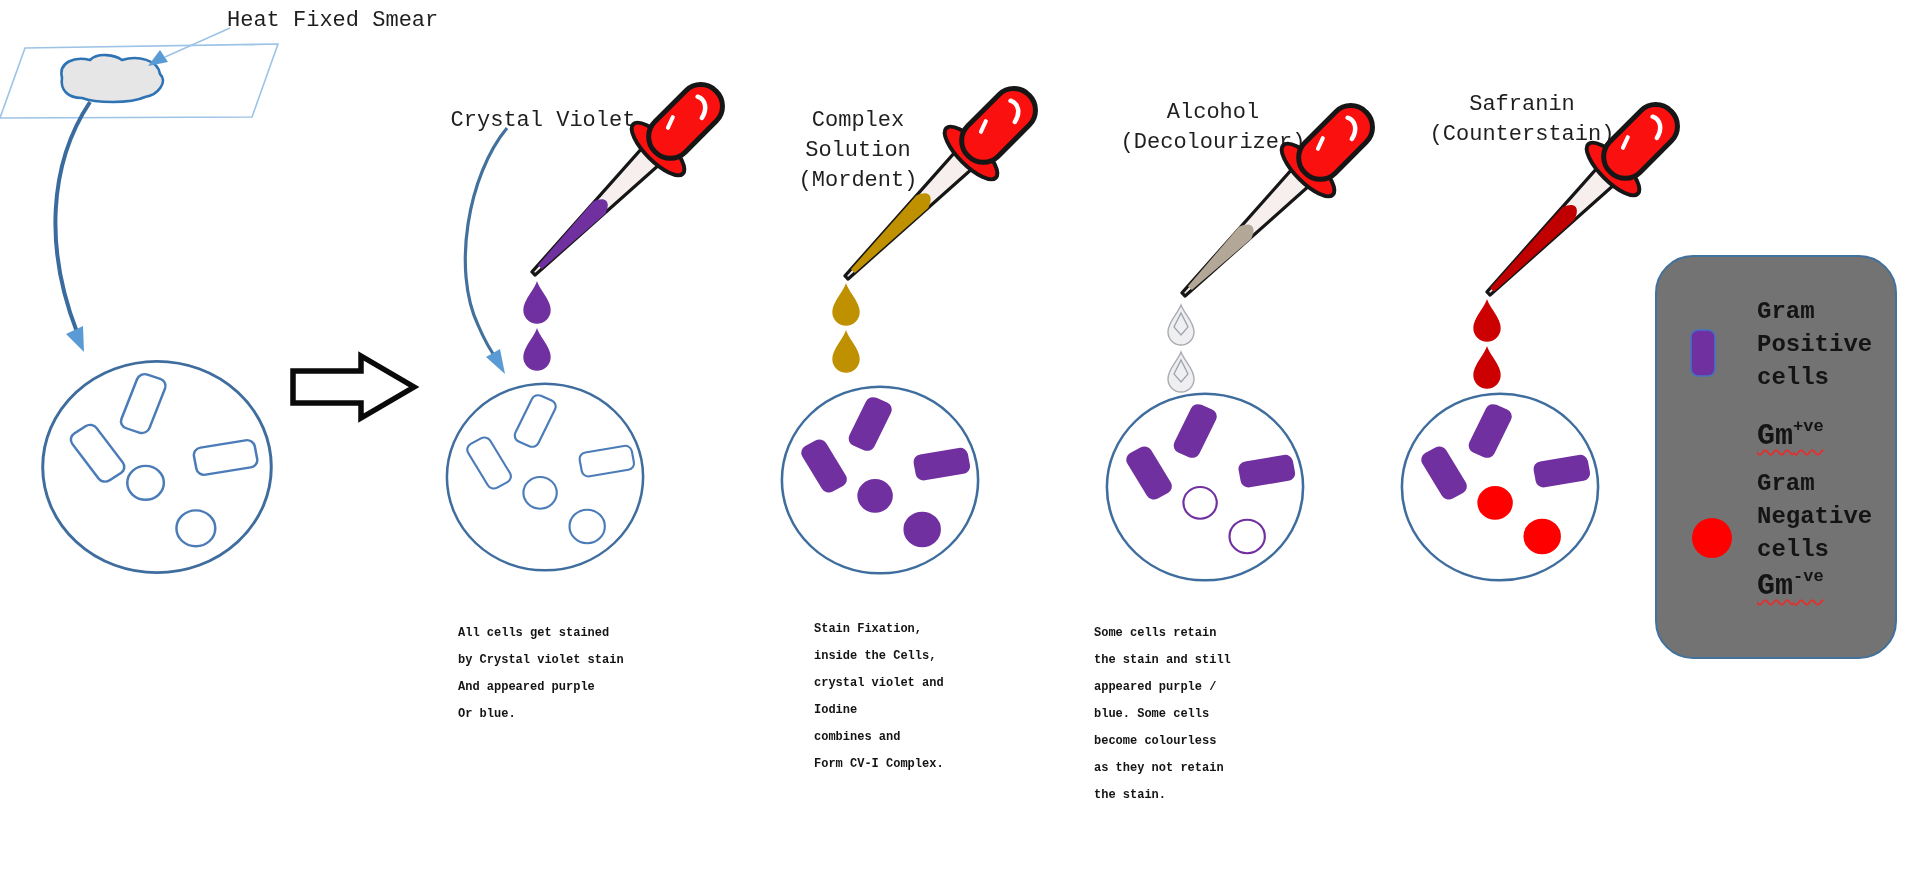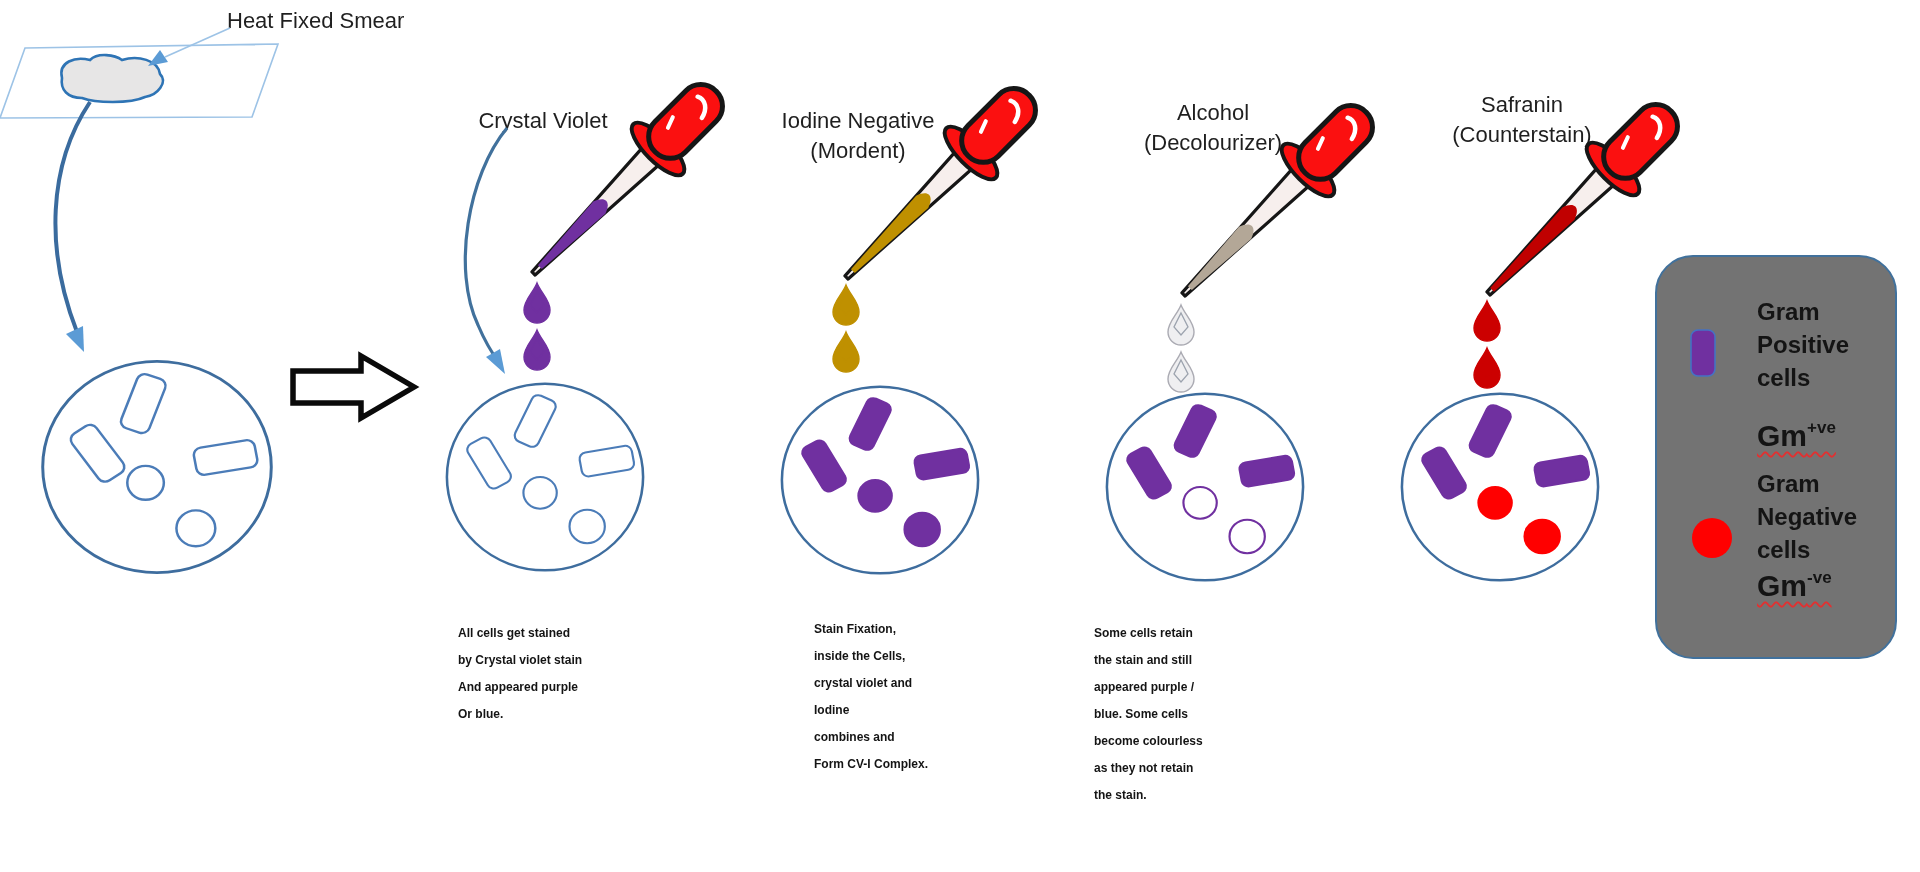--- a/index.html
+++ b/index.html
@@ -1,17 +1,17 @@
 <!DOCTYPE html>
 <html><head>
 <meta charset="utf-8">
 <style>
   html,body{margin:0;padding:0;background:#fff;}
   .canvas{position:relative;width:1920px;height:872px;background:#fff;overflow:hidden;
-          font-family:Liberation Sans, sans-serif;}
+          font-family:Liberation Mono, monospace;}
   .abs{position:absolute;}
   .steplabel{position:absolute;font-size:22px;line-height:30px;font-weight:400;color:#1f1f1f;
              text-align:center;white-space:pre-line;}
   .caption{position:absolute;font-size:12px;line-height:27px;font-weight:700;color:#141414;
            white-space:pre-line;}
   .heatlabel{position:absolute;font-size:22px;font-weight:400;color:#1f1f1f;}
   .legend{position:absolute;background:#737373;border:2px solid #41719C;border-radius:38px;}
   .legend-label{position:absolute;font-size:24px;line-height:33px;font-weight:700;color:#141414;
                 white-space:pre-line;}
   .gm{position:absolute;font-size:30px;font-weight:700;color:#141414;
@@ -98,21 +98,21 @@
       </g>
     <circle cx="100" cy="122" r="17" stroke-width="2.2" fill="#FFFFFF" stroke="#4B7CB8"></circle>
     <circle cx="148" cy="158" r="18" stroke-width="2.2" fill="#FFFFFF" stroke="#4B7CB8"></circle>
   </svg>
 
   <div class="caption" style="left:458px;top:620px;width:250px;">All cells get stained
 by Crystal violet stain
 And appeared purple
 Or blue.</div>
 
-  <div class="steplabel" style="left:758px;top:106px;width:200px;">Iodine Negative
+  <div class="steplabel" style="left:758px;top:106px;width:200px;">Complex Solution
 (Mordent)</div>
 
   <svg class="abs" style="left:818px;top:66px;" width="260" height="240" viewBox="0 0 260 240">
     <g transform="translate(25,215) rotate(45)">
       <polygon points="-12.5,-180 12.5,-180 2.2,-5 -2.2,-5" fill="#F7EFED" stroke="#161616" stroke-width="3.2" stroke-linejoin="round"></polygon>
       <path d="M -8.6,-112 C -4,-125 4,-125 8.6,-112 L 2.7,-14 L -2.7,-14 Z" fill="#BF9000"></path>
       <ellipse cx="0" cy="-181" rx="35" ry="12.5" fill="#FB1010" stroke="#161616" stroke-width="4"></ellipse>
       <rect x="-21.5" y="-263" width="43" height="86" rx="21" fill="#FB1010" stroke="#161616" stroke-width="5"></rect>
       <path d="M -9,-246 C -1,-250 7,-244 9,-234" stroke="#ffffff" stroke-width="4.5" fill="none" stroke-linecap="round"></path>
       <path d="M -12,-214 L -8,-203" stroke="#ffffff" stroke-width="4" stroke-linecap="round"></path>

